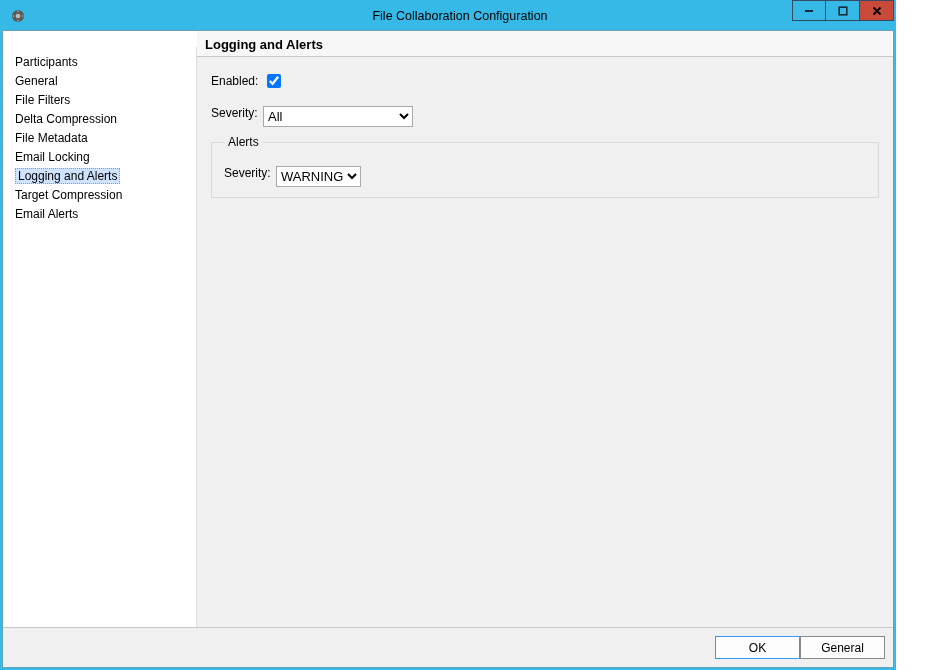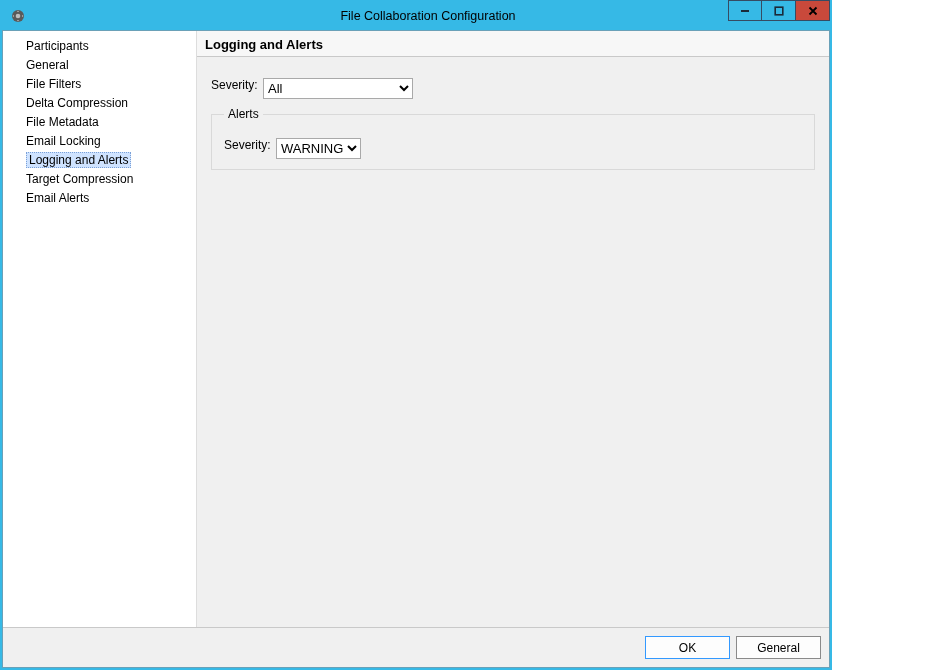--- a/index.html
+++ b/index.html
@@ -4,21 +4,21 @@
 <style>
   html, body {
     margin: 0;
     padding: 0;
     font-family: "Segoe UI", Tahoma, sans-serif;
     font-size: 12px;
     color: #000;
     background: #fff;
   }
   .window {
-    width: 832px;
+    width: 896px;
     height: 670px;
     background: #36b9e6;
     box-sizing: border-box;
     padding: 2px;
     display: flex;
     flex-direction: column;
   }
   
   .titlebar {
     height: 28px;
@@ -76,22 +76,23 @@
   }
   .body {
     flex: 1;
     display: flex;
     min-height: 0;
   }
   .sidebar {
     width: 194px;
     background: #fff;
     border-right: 1px solid #ddd;
-    padding: 5px 11px;
+    padding: 5px 0;
     box-sizing: border-box;
+    margin-top: 16px;
   }
   .sidebar .item {
     padding: 1.5px 4px 1.5px 12px;
     font-size: 12px;
     line-height: 16px;
     cursor: default;
   }
   .sidebar .item.selected span {
     background: #cfe3ff;
     border: 1px dotted #7aa0d7;
@@ -152,21 +153,20 @@
     width: 52px;
   }
 
   
   .footer {
     border-top: 1px solid #c9c9c9;
     background: #f0f0f0;
     padding: 8px;
     display: flex;
     justify-content: flex-end;
-    gap: 6px;
   }
   .footer button {
     width: 85px;
     height: 23px;
     font-family: inherit;
     font-size: 12px;
     border: 1px solid #8a8a8a;
     background: #fdfdfd;
     cursor: default;
   }
@@ -219,20 +219,24 @@
         <div class="item"><span>Email Locking</span></div>
         <div class="item selected"><span>Logging and Alerts</span></div>
         <div class="item"><span>Target Compression</span></div>
         <div class="item"><span>Email Alerts</span></div>
       </div>
 
       <div class="main">
         <div class="header">Logging and Alerts</div>
         <div class="content">
 
+          <div class="row">
+            <label>Enabled:</label>
+            <input type="checkbox" class="checkbox" checked="" style="">
+          </div>
 
           <div class="row">
             <label>Severity:</label>
             <select class="combo large">
               <option selected="">All</option>
             </select>
           </div>
 
           <fieldset class="alerts">
             <legend>Alerts</legend>

